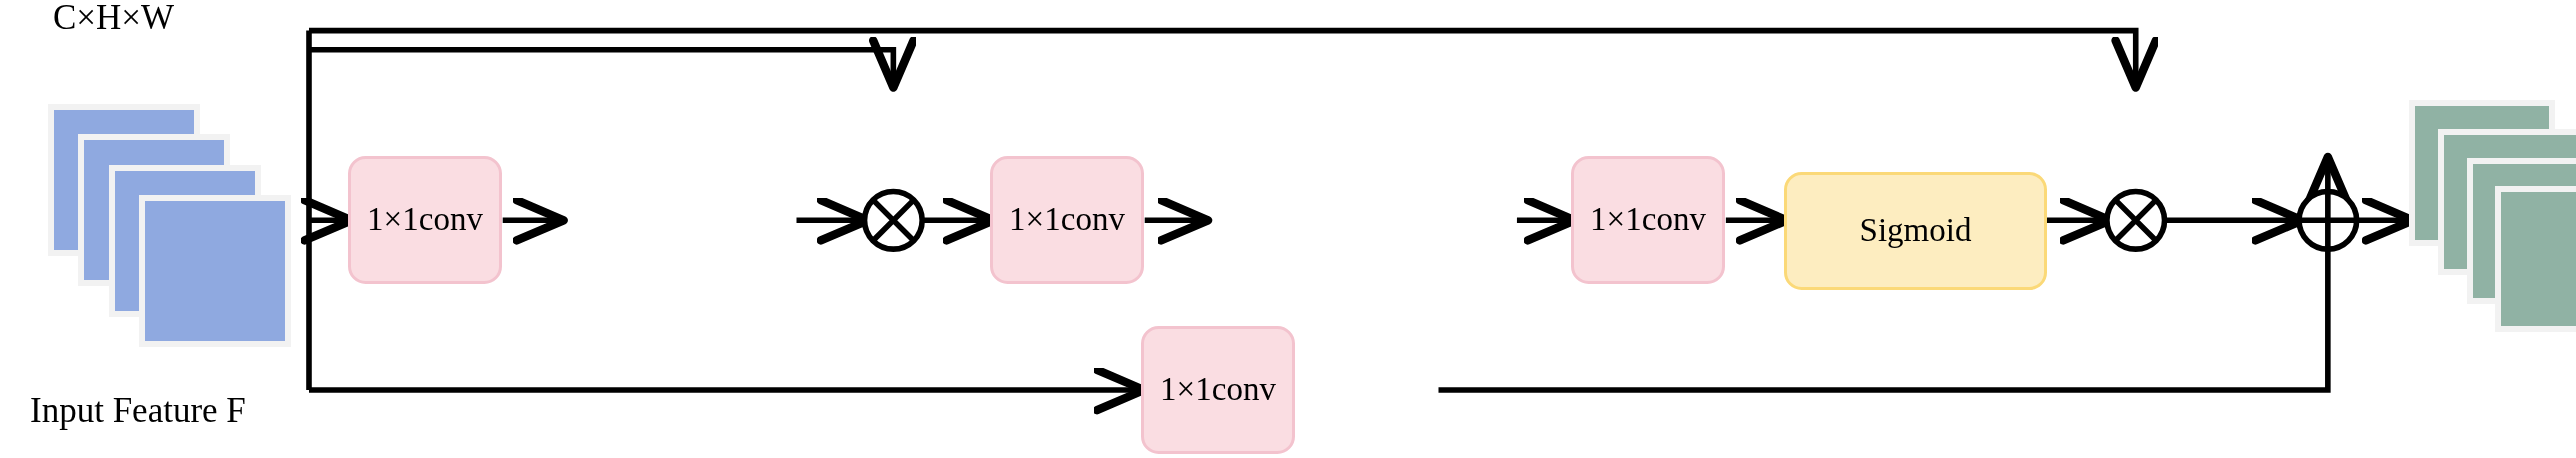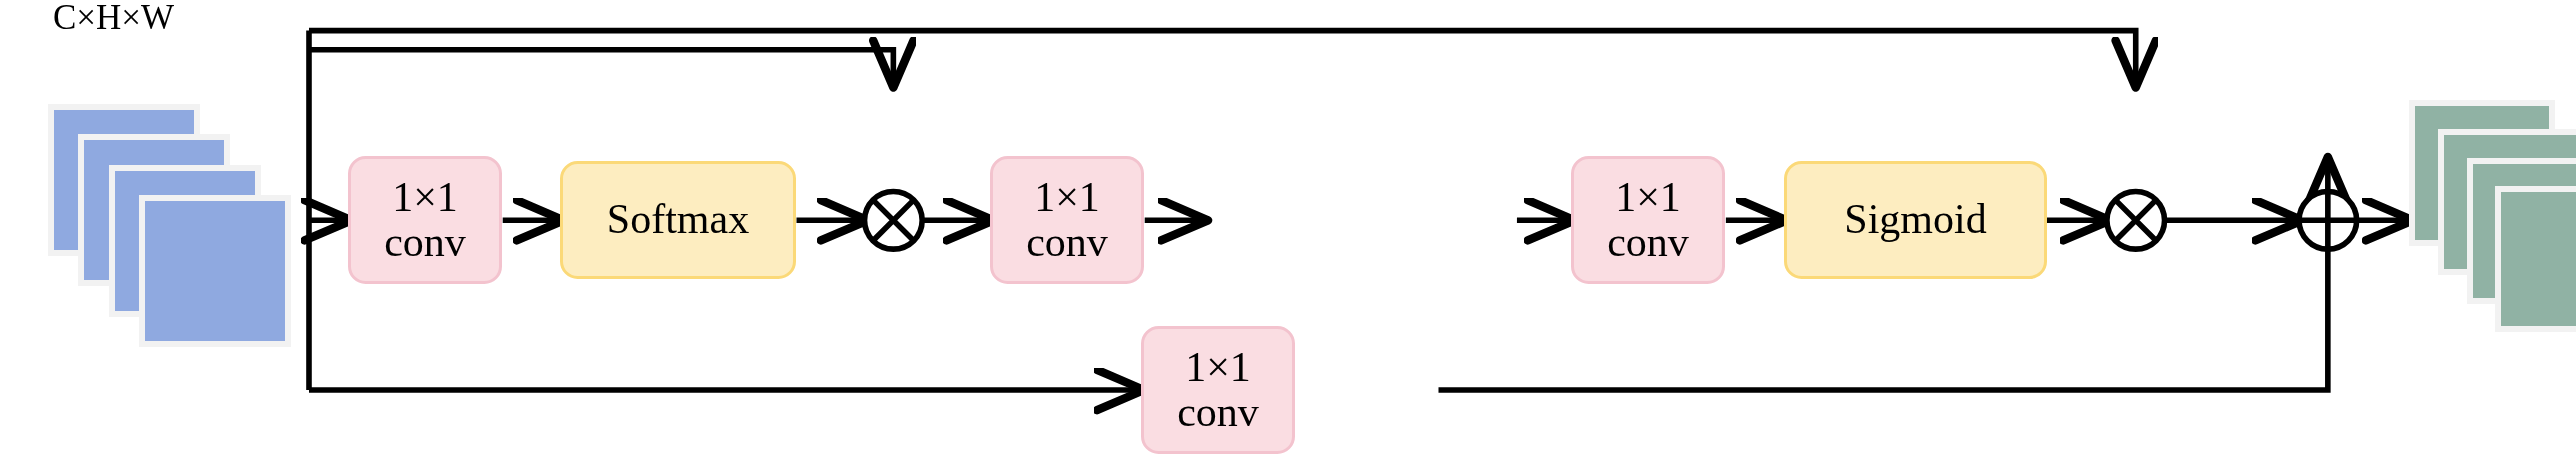--- a/index.html
+++ b/index.html
@@ -34,27 +34,26 @@
     display: block;
     width: 100%;
     height: 100%;
   }
   
   .opbox {
     position: absolute;
     box-sizing: border-box;
     border-radius: 17.6px;
     display: flex;
-    flex-direction: column;
     align-items: center;
     justify-content: center;
     text-align: center;
     line-height: 1.08;
     color: #000000;
-    font-size: 42px;
+    font-size: 33px;
     white-space: pre-line;
   }
   .opbox.pink {
     background: #fadde2;
     border: 3.2px solid #f3c3ce;
   }
   .opbox.yellow {
     background: #fdedc0;
     border: 3.2px solid #fbd978;
   }
@@ -145,40 +144,38 @@
     <div class="sheet" style="left:86px; top:86px; width:146px; height:146px;">
         <i style="background:#90b2a4"></i>
       </div>
   </div>
 
   <div class="opbox pink" style="left:348px; top:156px; width:154px; height:128px;">
     <span class="l1">1×1</span>
     <span class="l2">conv</span>
   </div>
 
-  <div class="opbox yellow" style="left:560px; top:161px; width:236px; height:118px;">
-    <span class="l1">Softmax</span>
-  </div>
 
   <div class="opbox pink" style="left:990px; top:156px; width:154px; height:128px;">
     <span class="l1">1×1</span>
     <span class="l2">conv</span>
   </div>
 
 
   <div class="opbox pink" style="left:1571px; top:156px; width:154px; height:128px;">
     <span class="l1">1×1</span>
     <span class="l2">conv</span>
   </div>
 
-  <div class="opbox yellow" style="left:1784px; top:161px; width:263px; height:118px;">
+  <div class="opbox yellow" style="left:1784px; top:172px; width:263px; height:118px;">
     <span class="l1">Sigmoid</span>
   </div>
 
   <div class="opbox pink" style="left:1141px; top:326px; width:154px; height:128px;">
     <span class="l1">1×1</span>
     <span class="l2">conv</span>
   </div>
 
   <div class="label" style="left:53px; top:-1.6px;">C×H×W</div>
+  <div class="label" style="left:30px; top:391px;">Input Feature F</div>
 
 </div>
 
 
 </body></html>

